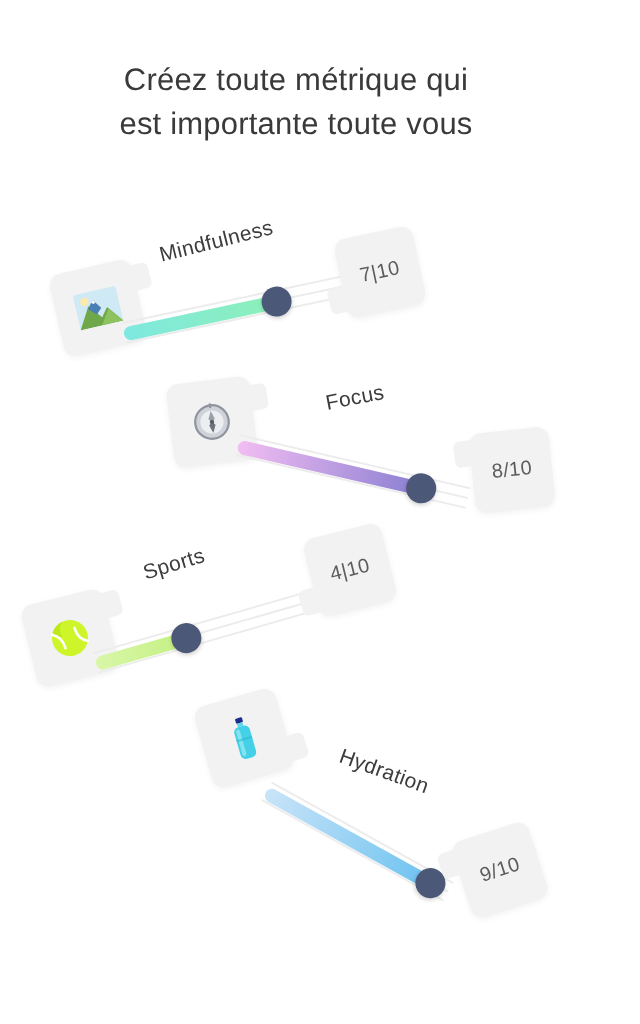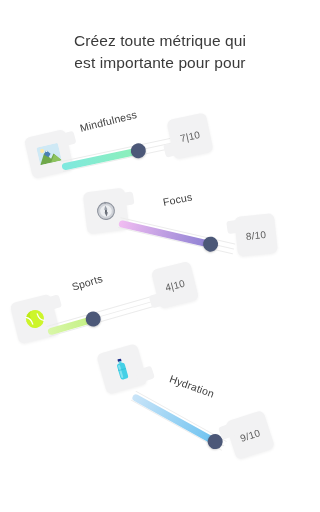--- a/index.html
+++ b/index.html
@@ -13,21 +13,21 @@
 
   body {
     font-family: "Liberation Sans", sans-serif;
     position: relative;
   }
 
   
   #headline {
     position: absolute;
     top: 30px;
-    left: 16px;
+    left: 4px;
     width: 288px;
     text-align: center;
     font-size: 15.5px;
     line-height: 22px;
     color: #3a3a3a;
     letter-spacing: 0.1px;
   }
   #headline .line { display: block; white-space: nowrap; }
 
   
@@ -147,21 +147,21 @@
   }
 
   
   .svg-ico { display: block; }
 </style>
 </head>
 <body>
 
 <div id="headline">
   <span class="line">Créez toute métrique qui</span>
-  <span class="line">est importante pour pour</span>
+  <span class="line">est importante toute vous</span>
 </div>
 
 <div class="metric">
 
   <div class="card icon-card" style="left:28px; top:133px; transform:rotate(-13deg);">
     <span class="notch" style="right:-8px; top:4px; transform:rotate(-2deg);"></span>
     <span class="glyph">
       <svg class="svg-ico" width="22" height="18" viewBox="0 0 22 18">
         <rect x="0" y="0" width="22" height="18" rx="2" fill="#cfe9f5"></rect>
         <circle cx="5" cy="4.5" r="2" fill="#ffe9a8"></circle>

